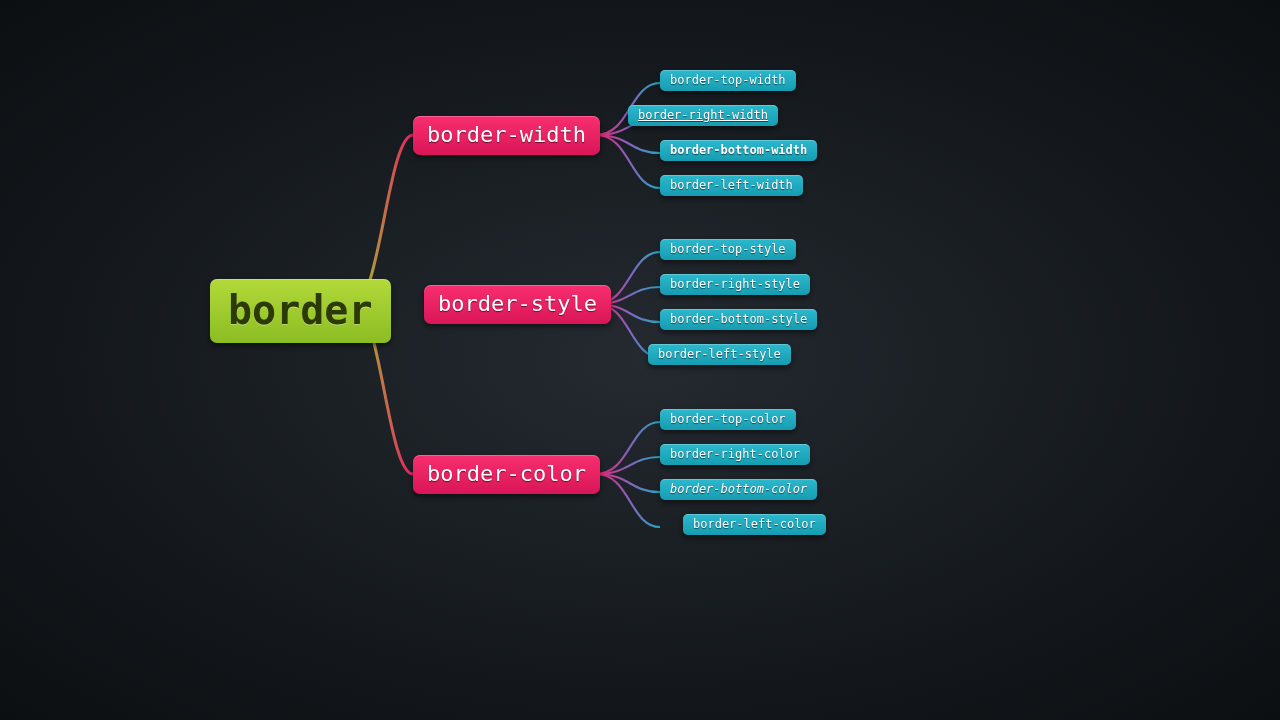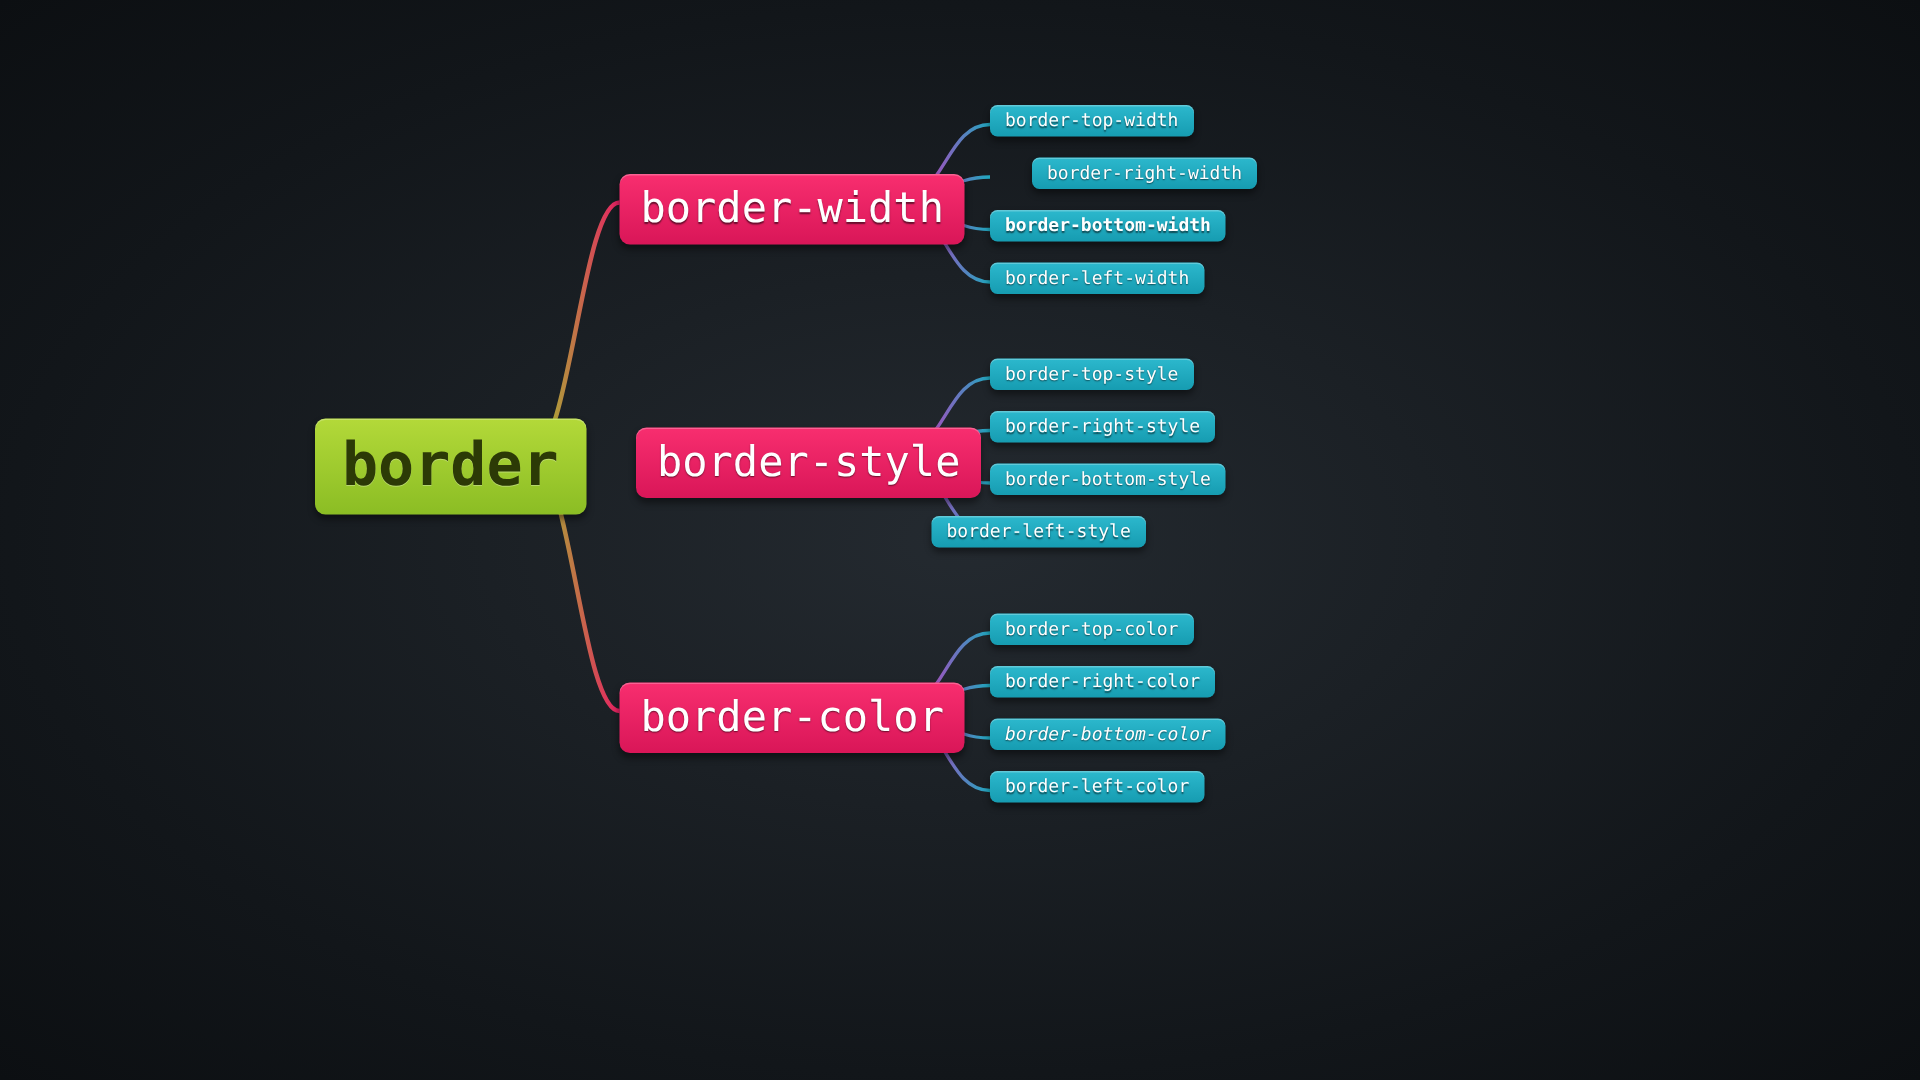--- a/index.html
+++ b/index.html
@@ -24,21 +24,21 @@
   .root {
     background: linear-gradient(to bottom, #b3d939 0%, #8bbd24 100%);
     color: #2c3a06;
     text-shadow: 0 1px 0 rgba(255,255,255,0.3);
     font-size: 40px;
     font-weight: 600;
     padding: 8px 18px 10px 18px;
   }
   .mid {
     background: linear-gradient(to bottom, #f82e6f 0%, #d91658 100%);
-    font-size: 28px;
+    font-size: 22px;
     padding: 6px 14px 8px 14px;
   }
   .leaf {
     background: linear-gradient(to bottom, #2cb8cd 0%, #169cb1 100%);
     font-size: 12px;
     padding: 3px 10px 4px 10px;
     border-radius: 5px;
   }
   svg.wires { position:absolute; left:0; top:0; width:1280px; height:720px; z-index:1; pointer-events:none;}
 </style>
@@ -78,25 +78,25 @@
   <path d="M596 474 C630 474 630 527 660 527" stroke="url(#g-mid-leaf)" stroke-width="2.2" fill="none"></path>
 </svg>
 
 <div class="node root" style="left:210px; top:279px;">border</div>
 
 <div class="node mid" style="left:413px; top:116px;">border-width</div>
 <div class="node mid" style="left:424px; top:285px;">border-style</div>
 <div class="node mid" style="left:413px; top:455px;">border-color</div>
 
 <div class="node leaf" style="left:660px; top:70px;">border-top-width</div>
-<div class="node leaf" style="left:688px; top:105px;">border-right-width</div>
+<div class="node leaf" style="left:628px; top:105px;text-decoration:underline;">border-right-width</div>
 <div class="node leaf" style="left:660px; top:140px;font-weight:bold;">border-bottom-width</div>
 <div class="node leaf" style="left:660px; top:175px;">border-left-width</div>
 
 <div class="node leaf" style="left:660px; top:239px;">border-top-style</div>
 <div class="node leaf" style="left:660px; top:274px;">border-right-style</div>
 <div class="node leaf" style="left:660px; top:309px;">border-bottom-style</div>
-<div class="node leaf" style="left:621px; top:344px;">border-left-style</div>
+<div class="node leaf" style="left:648px; top:344px;">border-left-style</div>
 
 <div class="node leaf" style="left:660px; top:409px;">border-top-color</div>
 <div class="node leaf" style="left:660px; top:444px;">border-right-color</div>
 <div class="node leaf" style="left:660px; top:479px;font-style:italic;">border-bottom-color</div>
-<div class="node leaf" style="left:660px; top:514px;">border-left-color</div>
+<div class="node leaf" style="left:683px; top:514px;">border-left-color</div>
 
 </body></html>

